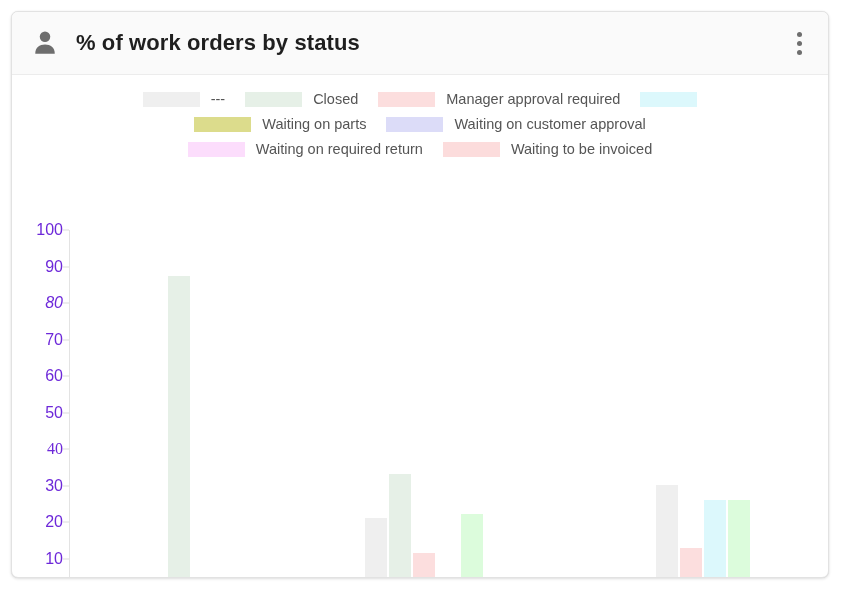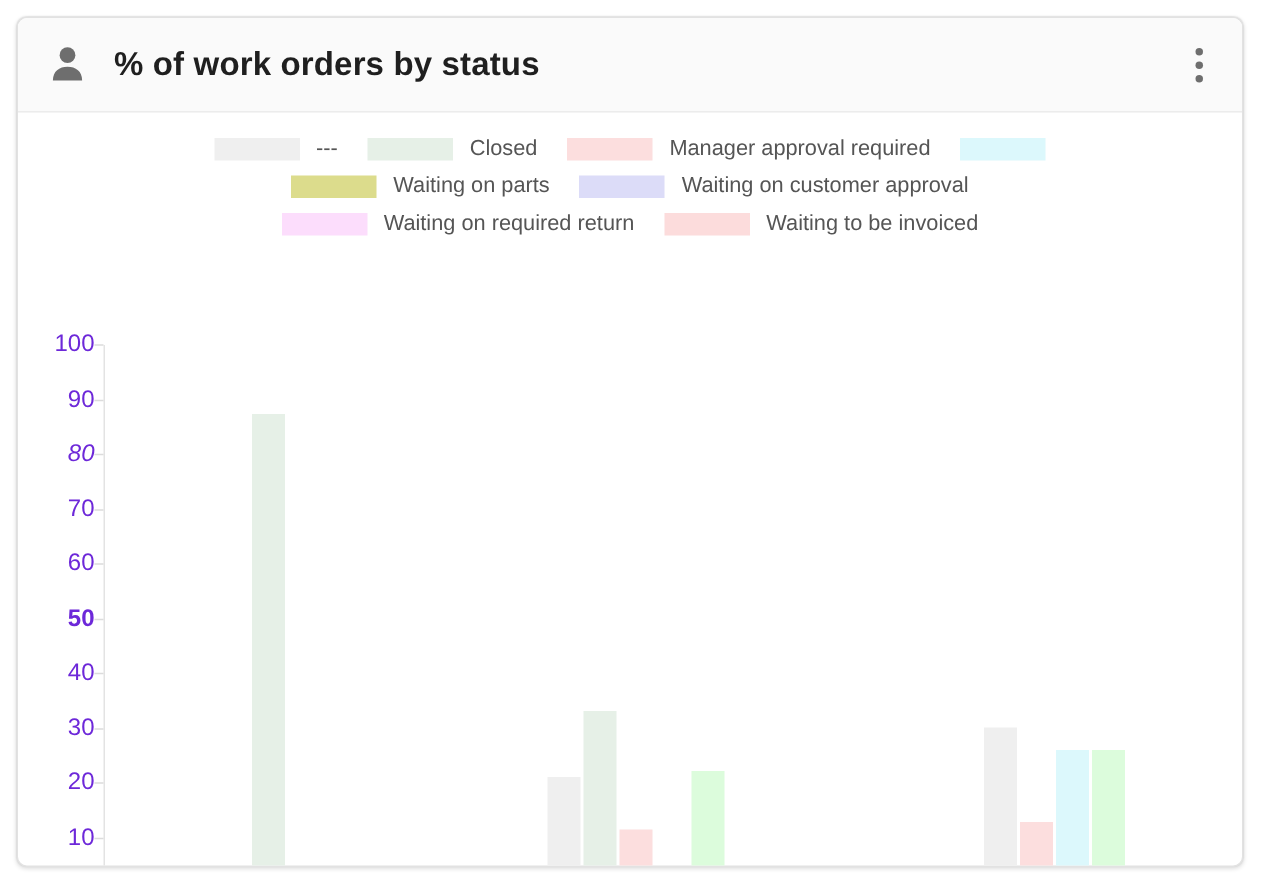--- a/index.html
+++ b/index.html
@@ -243,23 +243,23 @@
     <div class="plot-area">
       <div class="axis-line-y"></div>
 
       <div class="axis-y-labels" id="yaxis-root">
           <div class="ytick" style="top: 328.5px;">10</div>
           <div class="ytick-mark" style="top: 328.5px; left: 40px;"></div>
           <div class="ytick" style="top: 292px;">20</div>
           <div class="ytick-mark" style="top: 292px; left: 40px;"></div>
           <div class="ytick" style="top: 255.5px;">30</div>
           <div class="ytick-mark" style="top: 255.5px; left: 40px;"></div>
-          <div class="ytick" style="top: 219px;">40</div>
+          <div class="ytick" style="top: 219px; font-family: Liberation Serif, serif;">40</div>
           <div class="ytick-mark" style="top: 219px; left: 40px;"></div>
-          <div class="ytick" style="top: 182.5px; font-weight: bold;">50</div>
+          <div class="ytick" style="top: 182.5px;">50</div>
           <div class="ytick-mark" style="top: 182.5px; left: 40px;"></div>
           <div class="ytick" style="top: 146px;">60</div>
           <div class="ytick-mark" style="top: 146px; left: 40px;"></div>
           <div class="ytick" style="top: 109.5px;">70</div>
           <div class="ytick-mark" style="top: 109.5px; left: 40px;"></div>
           <div class="ytick" style="top: 73px; font-style: italic;">80</div>
           <div class="ytick-mark" style="top: 73px; left: 40px;"></div>
           <div class="ytick" style="top: 36.5px;">90</div>
           <div class="ytick-mark" style="top: 36.5px; left: 40px;"></div>
           <div class="ytick" style="top: 0px;">100</div>

